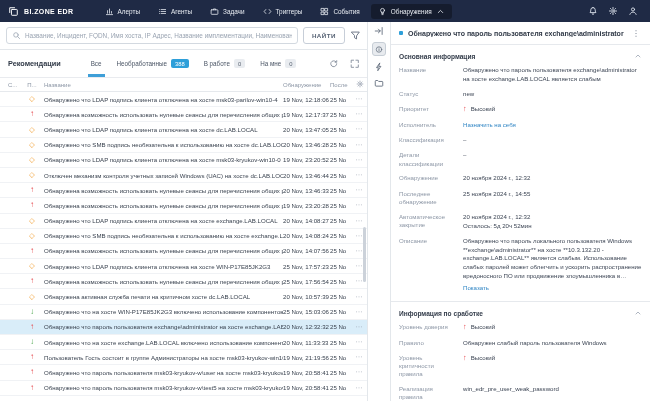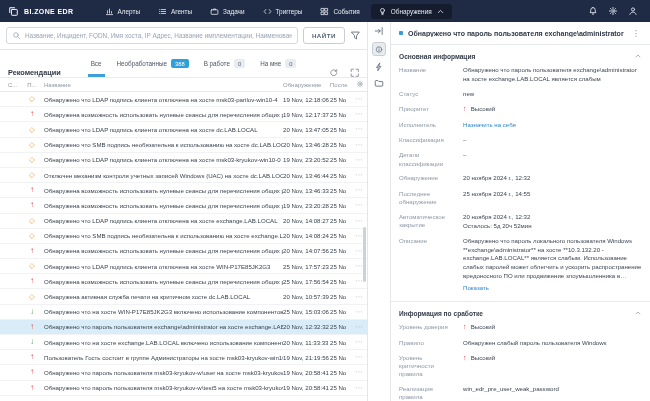--- a/index.html
+++ b/index.html
@@ -38,21 +38,21 @@
     align-items:center; padding:0 5px; gap:4px; color:#9aa4b2; }
   .searchbox input { border:none; outline:none; flex:1; font-size:6.4px; color:#39414f;
     font-family:"Liberation Sans", sans-serif; background:transparent; }
   .searchbox input::placeholder { color:#9aa4b2; }
   .find-btn { height:17px; padding:0 8px; font-size:6.2px; font-weight:700; color:#566274;
     background:#fff; border:1px solid #c7ced8; border-radius:3px; letter-spacing:.5px; cursor:pointer;
     font-family:"Liberation Sans", sans-serif; }
   .funnel { width:11px; height:11px; color:#6b7585; cursor:pointer; }
 
   
-  .panel-head { height:27px; display:flex; align-items:flex-end; padding:0 8px; }
+  .panel-head { height:27px; display:flex; align-items:center; padding:0 8px; }
   .panel-title { font-size:7.3px; font-weight:700; color:#2f3846; }
   .tabs { display:flex; align-items:center; gap:15px; margin-left:30px; height:100%; }
   .tab { position:relative; height:100%; display:flex; align-items:center; gap:4px; font-size:6.3px;
     color:#4a5565; cursor:pointer; white-space:nowrap; }
   .tab.active::after { content:''; position:absolute; left:-3px; right:-3px; bottom:0; height:3px; background:#3f9fd8; }
   .badge { font-size:5.8px; padding:1.5px 4px; border-radius:2px; }
   .badge.primary { background:#2e9fd9; color:#fff; }
   .badge.muted { background:#e9ecf0; color:#5a6472; }
   .head-icons { margin-left:auto; display:flex; gap:11px; color:#7a8493; }
   .head-icons .ic { width:9.5px; height:9.5px; cursor:pointer; }

